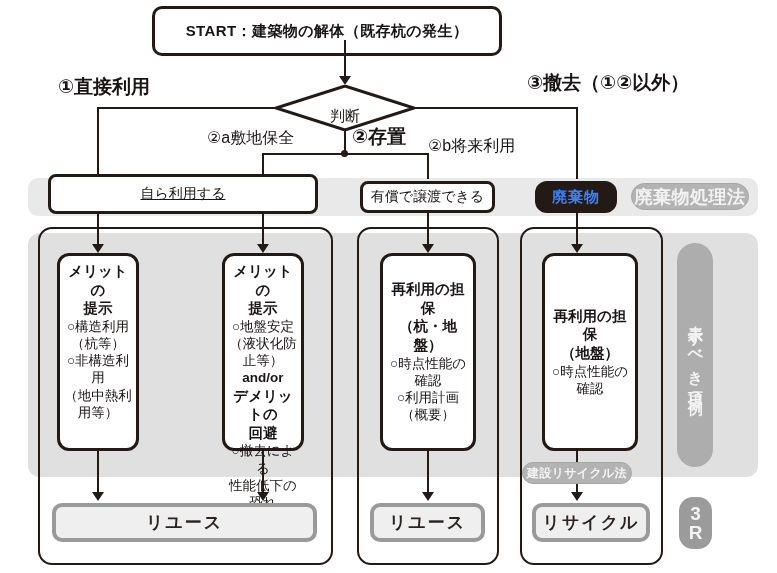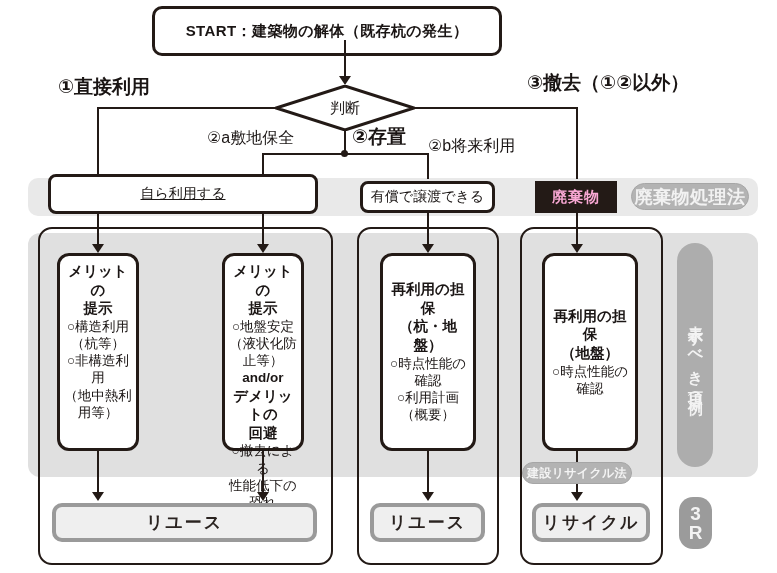--- a/index.html
+++ b/index.html
@@ -31,21 +31,21 @@
   
   .band{background:#e9e9e9;border-radius:10px;}
   .band-lower{background:#e0e0e0;border-radius:12px;}
 
   
   .routebox{
     border:3px solid #231a16;border-radius:8px;background:#fff;
     font-size:14px;
   }
   .blackbox{
-    background:#231a16;color:#f9a8d4;border-radius:0;
+    background:#231a16;color:#3b82f6;border-radius:12px;
     font-size:15px;font-weight:bold;letter-spacing:1px;
   }
   .pill{
     background:#b3b3b3;color:#f2f2f2;border-radius:999px;
     font-size:18px;font-weight:bold;letter-spacing:.5px;
     border:1px solid #a6a6a6;
   }
   .pill-sm{
     background:#b3b3b3;color:#f4f4f4;border-radius:999px;
     font-size:12px;font-weight:bold;letter-spacing:.3px;
@@ -109,21 +109,21 @@
     <span>START：建築物の解体（既存杭の発生）</span>
   </div>
 
   <div class="abs ln vline" style="left:344px;top:40px;height:38px;"></div>
   <div class="abs arrow-dn" style="left:339px;top:76px;"></div>
 
   <div class="abs diamond" style="left:275px;top:85px;width:140px;height:46px;">
     <svg width="140" height="46" viewBox="0 0 140 46">
       <polygon points="70,1 139,23 70,45 1,23" fill="#ffffff" stroke="#231a16" stroke-width="3"></polygon>
     </svg>
-    <div class="abs ctr diamond-label" style="left:0;top:0;width:140px;height:46px;">判断</div>
+    <div class="abs ctr diamond-label" style="left:0;top:8px;width:140px;height:46px;">判断</div>
   </div>
 
   <div class="abs branch-big" style="left:58px;top:74px;">①直接利用</div>
   <div class="abs branch-big" style="left:352px;top:124px;">②存置</div>
   <div class="abs branch-big" style="left:527px;top:70px;">③撤去（①②以外）</div>
   <div class="abs branch-small" style="left:207px;top:128px;">②a敷地保全</div>
   <div class="abs branch-small" style="left:428px;top:136px;text-align:right;">②b将来利用</div>
 
   <div class="abs ln hline" style="left:97px;top:107px;width:180px;"></div>
   <div class="abs ln vline" style="left:97px;top:107px;height:72px;"></div>

